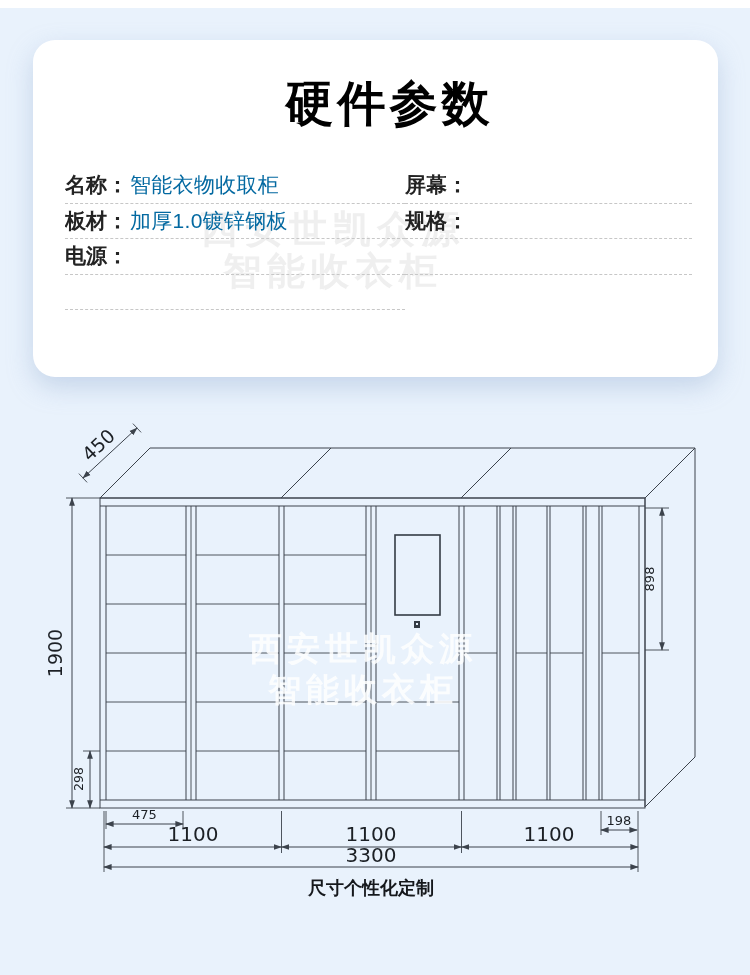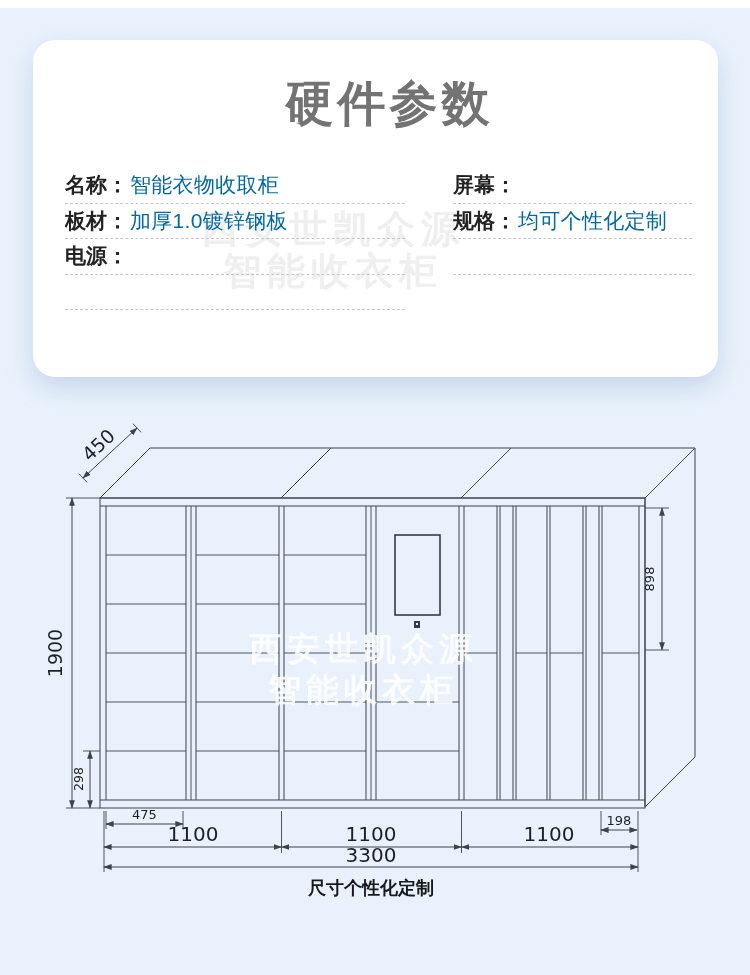--- a/index.html
+++ b/index.html
@@ -18,25 +18,25 @@
   }
   .card-wm{
     position:absolute;left:140px;top:168px;width:320px;z-index:0;
     text-align:center;color:#efefef;font-weight:700;
     font-size:38px;line-height:42px;letter-spacing:6px;
     pointer-events:none;white-space:nowrap;
   }
   .card-inner{position:relative;z-index:1;}
   h1.title{
     margin:36px 4px 0;text-align:center;
-    font-size:48px;line-height:56px;font-weight:900;color:#737373;
+    font-size:48px;line-height:56px;font-weight:900;color:#000000;
     letter-spacing:4px;
     padding-left:28px;
   }
-  .spec{display:flex;margin-top:36px;padding:0 26px 0 32px;gap:48px;}
+  .spec{display:flex;margin-top:36px;padding:0 26px 0 32px;}
   .col-left{width:340px;}
   .col-right{flex:1;}
   .row{
     height:34.5px;display:flex;align-items:center;
     border-bottom:1px dashed #c7c7c7;
     font-size:21px;white-space:nowrap;overflow:hidden;
   }
   .lbl{font-weight:800;color:#232323;}
   .val{font-weight:400;color:#0369a1;margin-left:2px;letter-spacing:.3px;}
   
@@ -75,21 +75,20 @@
         </div>
         <div class="row">
         </div>
       </div>
       <div class="col-right">
         <div class="row">
           <span class="lbl">屏幕：</span>
         </div>
         <div class="row">
           <span class="lbl">规格：</span>
-          <span class="val">均可个性化定制</span>
         </div>
         <div class="row"></div>
       </div>
     </div>
   </div>
 </section>
 
 <figure class="drawing">
 <svg width="750" height="500" viewBox="0 0 750 500" xmlns="http://www.w3.org/2000/svg">
   <defs>

